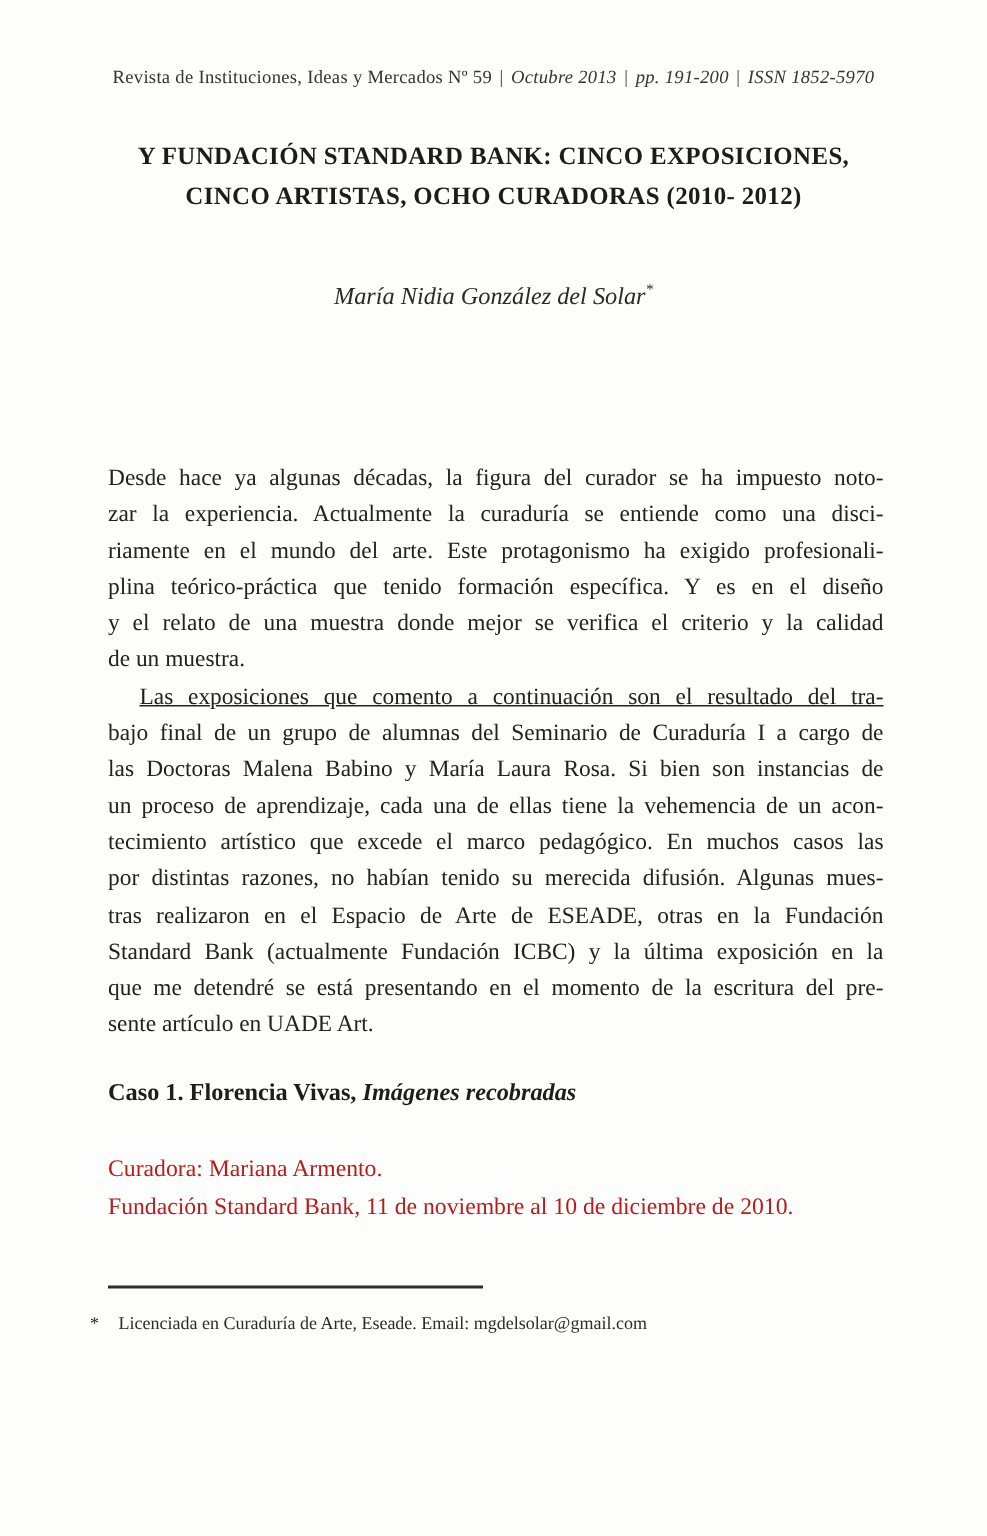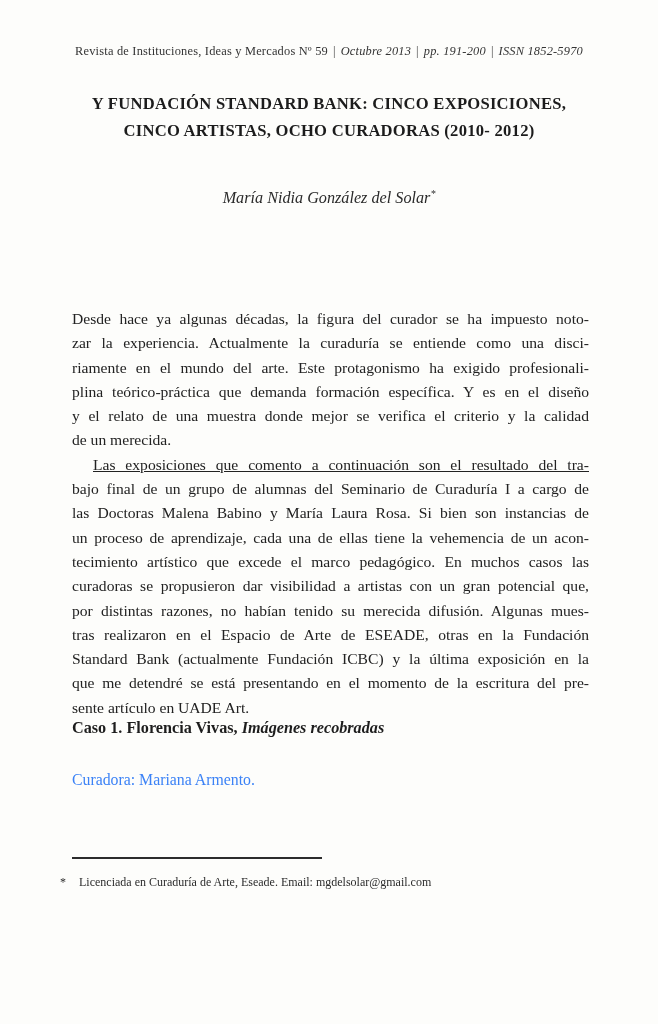--- a/index.html
+++ b/index.html
@@ -62,21 +62,21 @@
     font-size: 16.2px;
     font-weight: bold;
     color: #1d1d1d;
   }
   .case-heading .h-ital { font-style: italic; margin-top: 28px; }
   .case-lines {
     position: absolute;
     top: 767px; left: 72px; width: 517px;
     font-size: 15.8px;
     line-height: 25.4px;
-    color: #3b82f6;
+    color: #b91c1c;
   }
   .footnote-rule {
     position: absolute;
     top: 857px; left: 72px;
     width: 250px; height: 2px;
     background: #2c2c2c;
   }
   .footnote {
     position: absolute;
     top: 875px; left: 60px; width: 520px;
@@ -100,42 +100,42 @@
   </h1>
 
   <div class="author-line">
     <span>María Nidia González del Solar</span><sup>*</sup>
   </div>
 
   <div class="body-text">
     <div class="jline">Desde hace ya algunas décadas, la figura del curador se ha impuesto noto-</div>
     <div class="jline">zar la experiencia. Actualmente la curaduría se entiende como una disci-</div>
     <div class="jline">riamente en el mundo del arte. Este protagonismo ha exigido profesionali-</div>
-    <div class="jline">plina teórico-práctica que demanda formación específica. Y es en el diseño</div>
+    <div class="jline">plina teórico-práctica que tenido formación específica. Y es en el diseño</div>
     <div class="jline">y el relato de una muestra donde mejor se verifica el criterio y la calidad</div>
-    <div class="jline lastline">de un merecida.</div>
+    <div class="jline lastline">de un muestra.</div>
     <div class="jline indent">Las exposiciones que comento a continuación son el resultado del tra-</div>
     <div class="jline">bajo final de un grupo de alumnas del Seminario de Curaduría I a cargo de</div>
     <div class="jline">las Doctoras Malena Babino y María Laura Rosa. Si bien son instancias de</div>
     <div class="jline">un proceso de aprendizaje, cada una de ellas tiene la vehemencia de un acon-</div>
     <div class="jline">tecimiento artístico que excede el marco pedagógico. En muchos casos las</div>
-    <div class="jline">curadoras se propusieron dar visibilidad a artistas con un gran potencial que,</div>
     <div class="jline">por distintas razones, no habían tenido su merecida difusión. Algunas mues-</div>
     <div class="jline">tras realizaron en el Espacio de Arte de ESEADE, otras en la Fundación</div>
     <div class="jline">Standard Bank (actualmente Fundación ICBC) y la última exposición en la</div>
     <div class="jline">que me detendré se está presentando en el momento de la escritura del pre-</div>
     <div class="jline lastline">sente artículo en UADE Art.</div>
   </div>
 
   <h2 class="case-heading">
     <span>Caso 1. Florencia Vivas, </span><span class="h-ital">Imágenes recobradas</span>
   </h2>
 
   <div class="case-lines">
     <div>Curadora: Mariana Armento.</div>
+    <div>Fundación Standard Bank, 11 de noviembre al 10 de diciembre de 2010.</div>
   </div>
 
   <div class="footnote-rule"></div>
 
   <div class="footnote">
     <span class="fn-mark">*</span><span>Licenciada en Curaduría de Arte, Eseade. Email: mgdelsolar@gmail.com</span>
   </div>
 
 </div>
 

